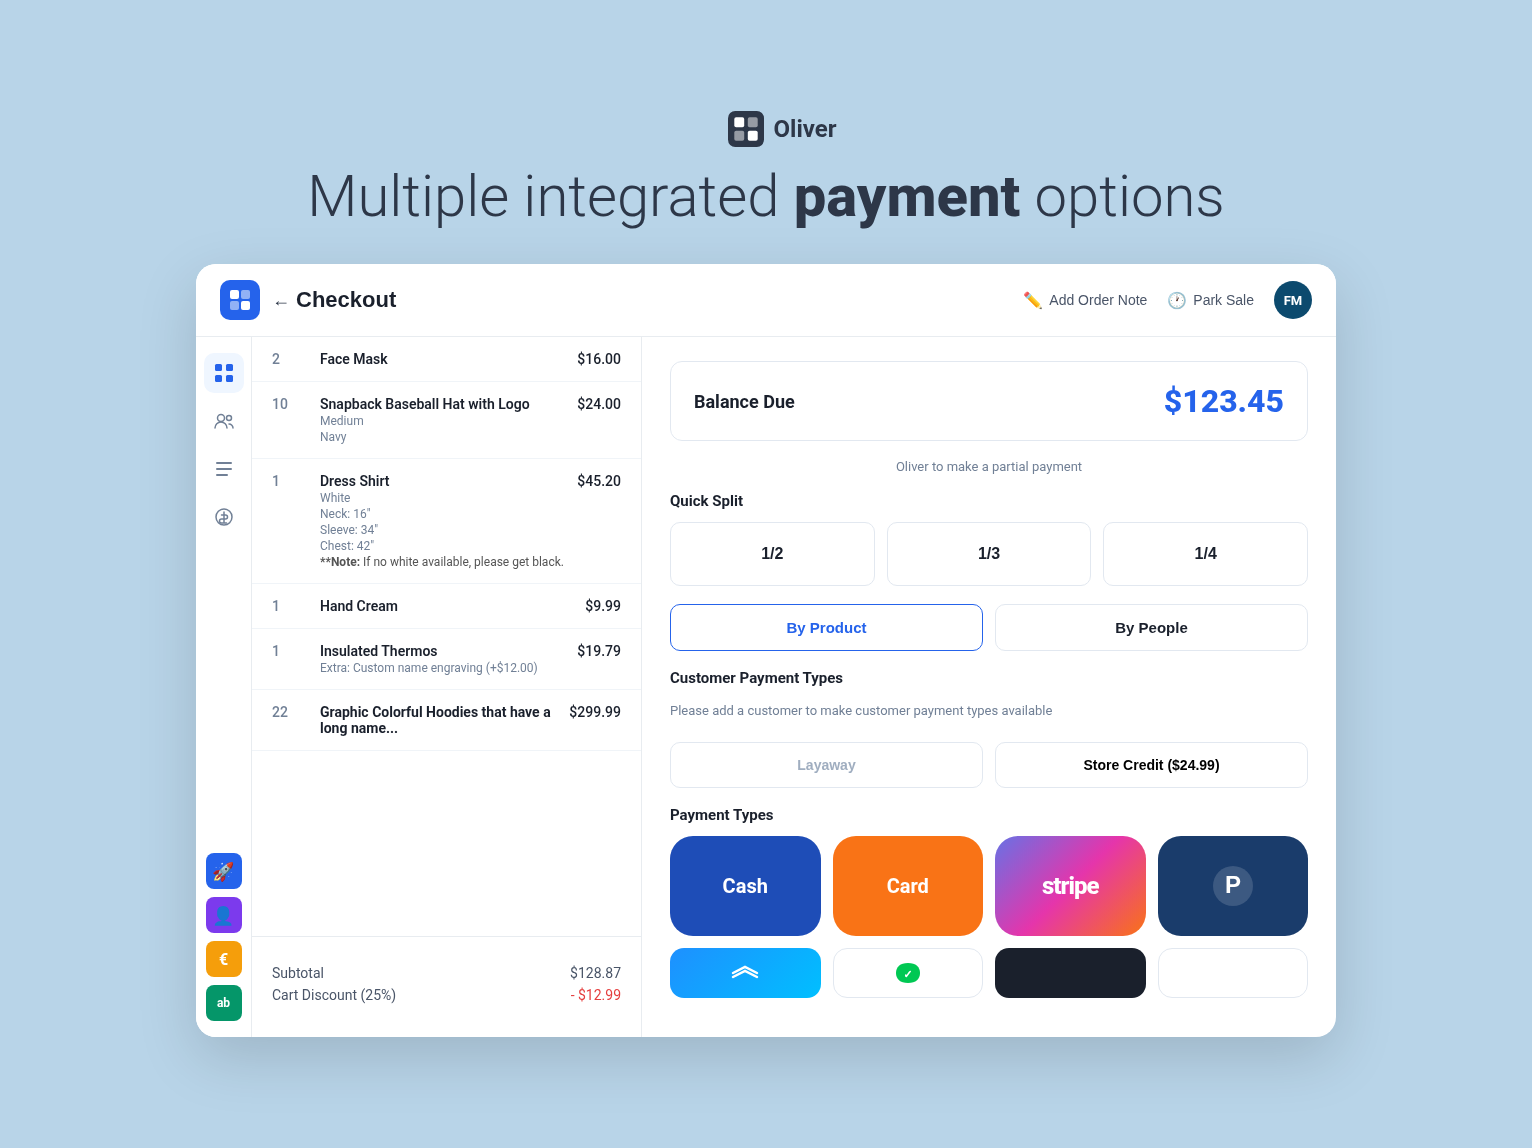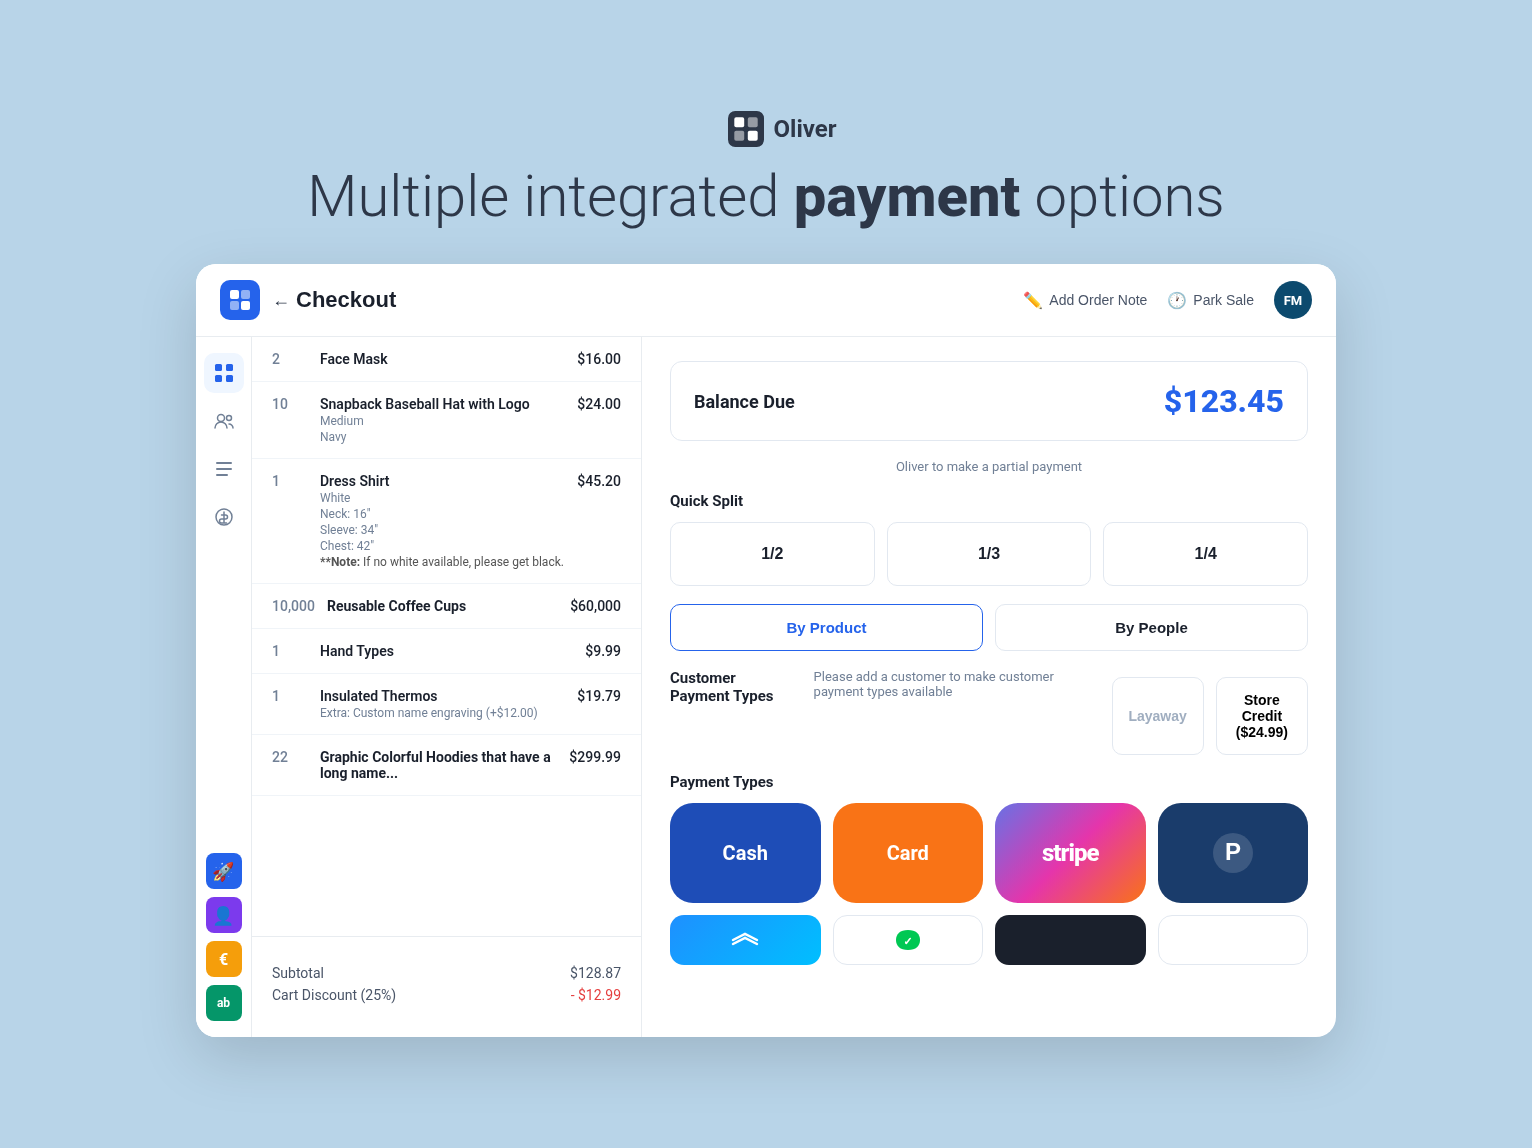--- a/index.html
+++ b/index.html
@@ -322,21 +322,21 @@
       color: #1a202c;
       cursor: pointer;
       text-align: center;
     }
     .split-tab.active {
       border-color: #2563eb;
       color: #2563eb;
     }
     .customer-payment-section {
       display: flex;
-      flex-direction: row;
+      flex-direction: column;
       gap: 16px;
     }
     .customer-payment-desc {
       font-size: 13px;
       color: #718096;
     }
     .customer-payment-row {
       display: flex;
       gap: 12px;
       margin-top: 8px;
@@ -540,32 +540,25 @@
               <div class="order-item-name">Dress Shirt</div>
               <div class="order-item-variant">White</div>
               <div class="order-item-variant">Neck: 16"</div>
               <div class="order-item-variant">Sleeve: 34"</div>
               <div class="order-item-variant">Chest: 42"</div>
               <div class="order-item-note"><em>**Note:</em> If no white available, please get black.</div>
             </div>
             <span class="order-item-price">$45.20</span>
           </div>
 
-          <div class="order-item">
-            <span class="order-item-qty">10,000</span>
-            <div class="order-item-details">
-              <div class="order-item-name bold">Reusable Coffee Cups</div>
-            </div>
-            <span class="order-item-price">$60,000</span>
-          </div>
 
           <div class="order-item">
             <span class="order-item-qty">1</span>
             <div class="order-item-details">
-              <div class="order-item-name">Hand Types</div>
+              <div class="order-item-name">Hand Cream</div>
             </div>
             <span class="order-item-price">$9.99</span>
           </div>
 
           <div class="order-item">
             <span class="order-item-qty">1</span>
             <div class="order-item-details">
               <div class="order-item-name">Insulated Thermos</div>
               <div class="order-item-extra">Extra: Custom name engraving (+$12.00)</div>
             </div>

